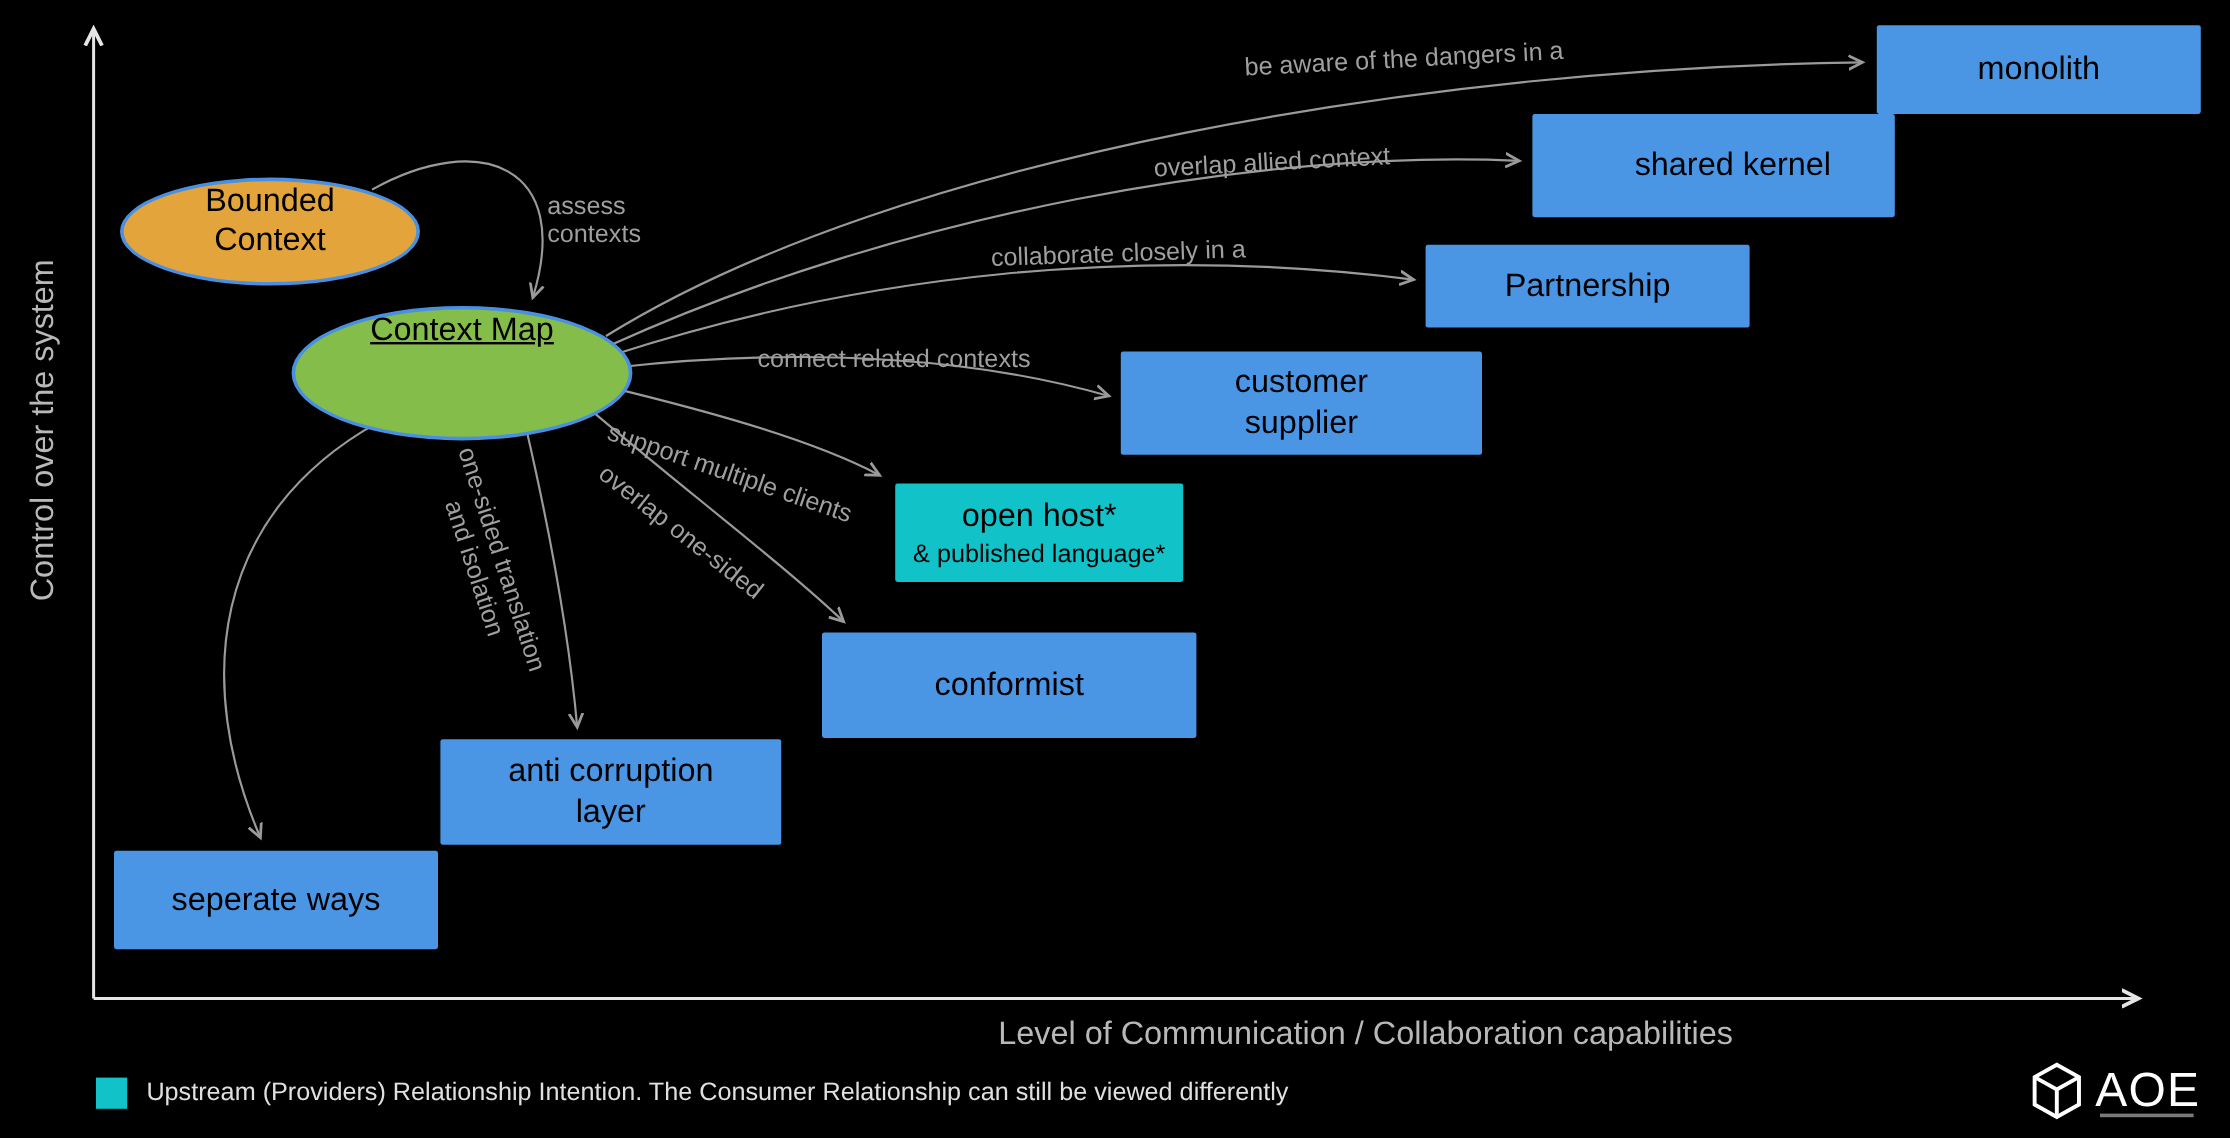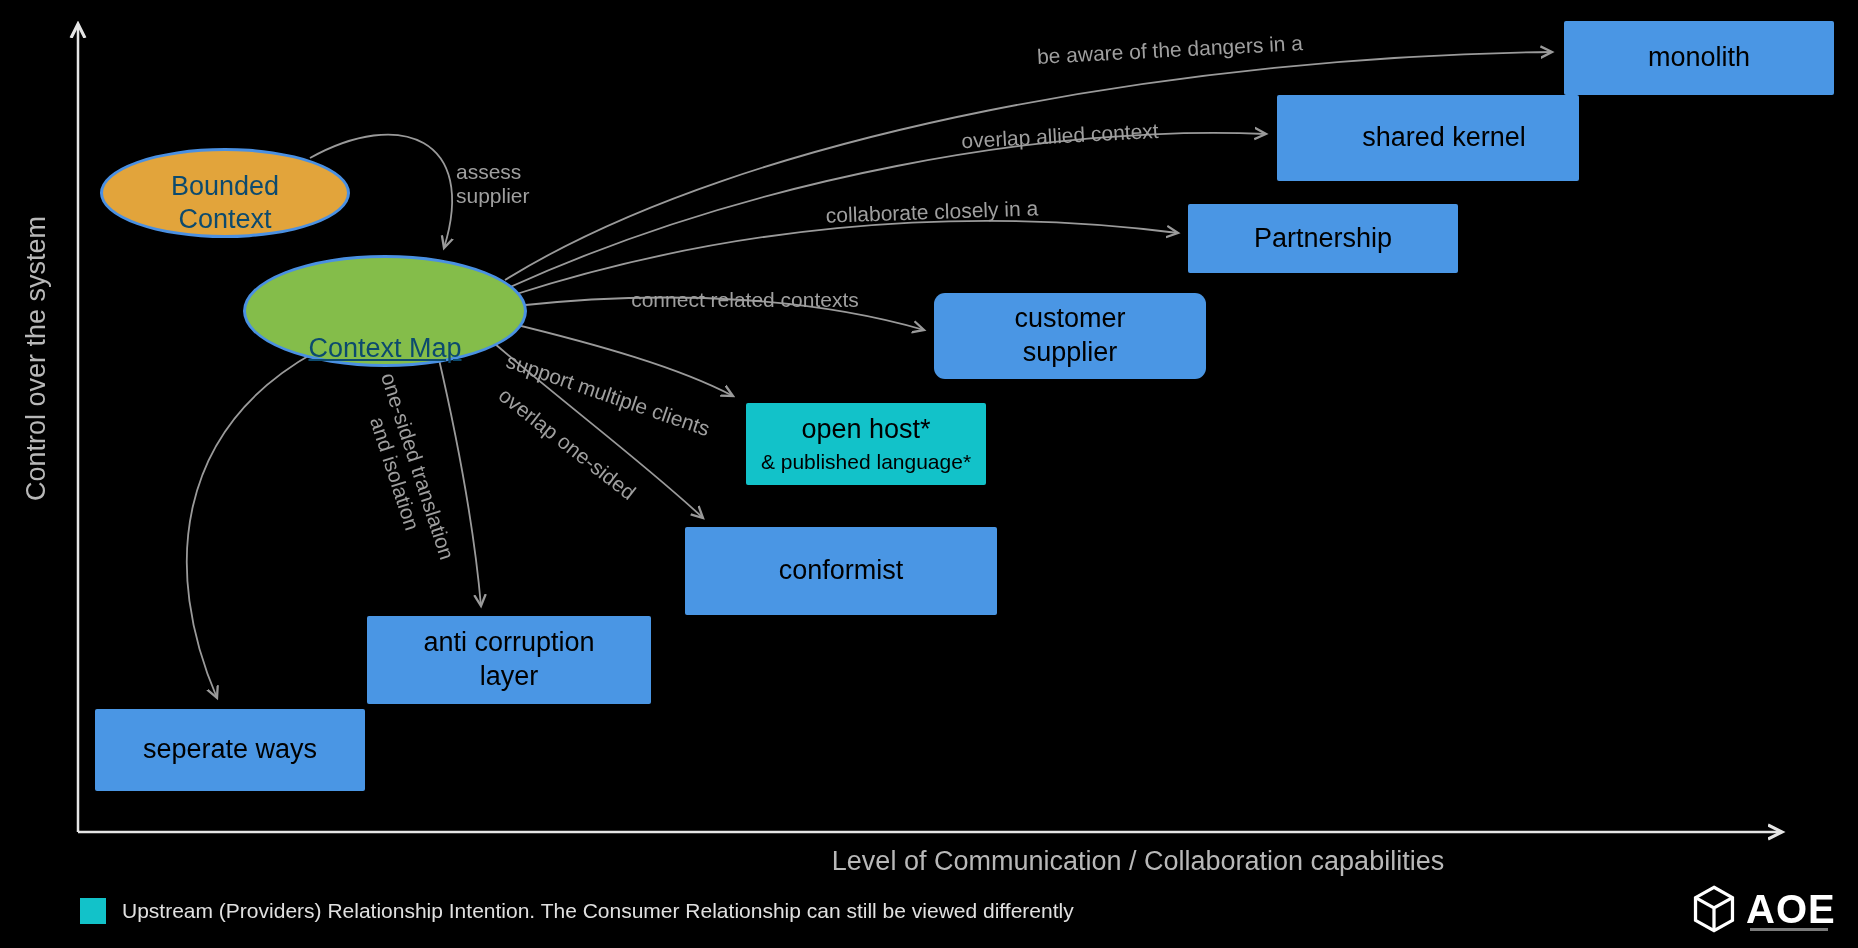--- a/index.html
+++ b/index.html
@@ -3,35 +3,35 @@
 <meta charset="utf-8">
 <style>
   html,body{margin:0;padding:0;background:#000;}
   body{font-family:"Liberation Sans", sans-serif;}
   #stage{position:relative;width:1858px;height:948px;background:#000;overflow:hidden;}
   svg.canvas{position:absolute;left:0;top:0;pointer-events:none;}
   .box{position:absolute;background:#4a96e4;color:#000000;display:flex;align-items:center;justify-content:center;
        text-align:center;font-size:27px;line-height:1.25;border-radius:2px;white-space:pre-line;}
   .box.teal{background:#12c2c9;flex-direction:column;}
   .box .sub{font-size:21px;margin-top:2px;}
-  .ellipse{position:absolute;border-radius:50%;display:flex;align-items:flex-end;justify-content:center;
-       text-align:center;color:#0c4a6e;font-size:27px;line-height:1.2;border:3px solid #4a90e2;
+  .ellipse{position:absolute;border-radius:50%;display:flex;align-items:flex-start;justify-content:center;
+       text-align:center;color:#000000;font-size:27px;line-height:1.2;border:3px solid #4a90e2;
        box-sizing:border-box;white-space:pre-line;}
   .ellipse.orange{background:#e2a43b;}
   .ellipse.green{background:#84bd4a;}
   .edge-label{position:absolute;color:#9f9f9f;font-size:21px;white-space:pre-line;text-align:center;}
   .centered{transform:translate(-50%,-50%);}
   .axis-label{position:absolute;color:#b8b8b8;font-size:27px;}
   #y-axis-label{left:-164px;top:343px;width:400px;text-align:center;transform:rotate(-90deg);}
   #x-axis-label{left:638px;top:846px;width:1000px;text-align:center;}
   #legend{position:absolute;left:80px;top:898px;display:flex;align-items:center;gap:16px;}
   #legend .swatch{width:26px;height:26px;background:#12c2c9;}
   #legend .legend-text{color:#e0e0e0;font-size:21px;}
   #logo{position:absolute;left:1692px;top:884px;display:flex;align-items:center;gap:10px;}
-  #logo .logo-text{color:#fff;font-size:40px;font-weight:bold;letter-spacing:1px;line-height:1;}
+  #logo .logo-text{color:#fff;font-size:40px;font-weight:normal;letter-spacing:1px;line-height:1;}
   #logo .tagline-bar{position:absolute;left:58px;top:44px;width:78px;height:3px;background:#7a7a7a;}
 </style>
 </head>
 <body>
 
 <div id="stage">
 
   <svg class="canvas" width="1858" height="948" viewBox="0 0 1858 948">
     <defs>
       <marker id="arrow" viewBox="0 0 10 10" refX="8" refY="5" markerWidth="8" markerHeight="8" orient="auto">
@@ -70,41 +70,41 @@
 
   <div class="box" style="left:1564px;top:21px;width:270px;height:74px;">
     <span>monolith</span>
   </div>
   <div class="box" style="left:1277px;top:95px;width:270px;height:86px;padding-left:32px;">
     <span>shared kernel</span>
   </div>
   <div class="box" style="left:1188px;top:204px;width:270px;height:69px;">
     <span>Partnership</span>
   </div>
-  <div class="box" style="left:934px;top:293px;width:272px;height:86px;border-radius:11px;">
+  <div class="box" style="left:934px;top:293px;width:301px;height:86px;">
     <span>customer
 supplier</span>
   </div>
   <div class="box teal" style="left:746px;top:403px;width:240px;height:82px;">
     <span>open host*</span>
     <span class="sub">&amp; published language*</span>
   </div>
   <div class="box" style="left:685px;top:527px;width:312px;height:88px;">
     <span>conformist</span>
   </div>
   <div class="box" style="left:367px;top:616px;width:284px;height:88px;">
     <span>anti corruption
 layer</span>
   </div>
   <div class="box" style="left:95px;top:709px;width:270px;height:82px;">
     <span>seperate ways</span>
   </div>
 
   <div class="edge-label" style="left:456px;top:160px;text-align:left;">assess
-supplier</div>
+contexts</div>
   <div class="edge-label centered" style="left:1170px;top:50px;transform:translate(-50%,-50%) rotate(-3deg);">be aware of the dangers in a</div>
   <div class="edge-label centered" style="left:1060px;top:136px;transform:translate(-50%,-50%) rotate(-3deg);">overlap allied context</div>
   <div class="edge-label centered" style="left:932px;top:212px;transform:translate(-50%,-50%) rotate(-2deg);">collaborate closely in a</div>
   <div class="edge-label centered" style="left:745px;top:300px;">connect related contexts</div>
   <div class="edge-label centered" style="left:608px;top:395px;transform:translate(-50%,-50%) rotate(19deg);">support multiple clients</div>
   <div class="edge-label centered" style="left:567px;top:444px;transform:translate(-50%,-50%) rotate(38deg);">overlap one-sided</div>
   <div class="edge-label centered" style="left:406px;top:470px;transform:translate(-50%,-50%) rotate(72deg);">one-sided translation
 and isolation</div>
 
   <div class="axis-label" id="y-axis-label">Control over the system</div>

